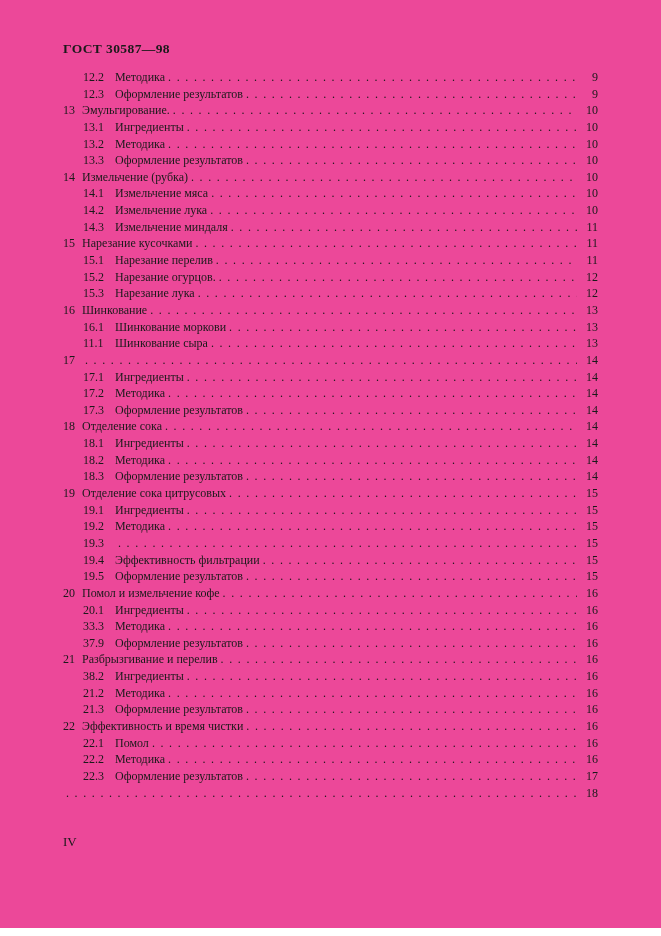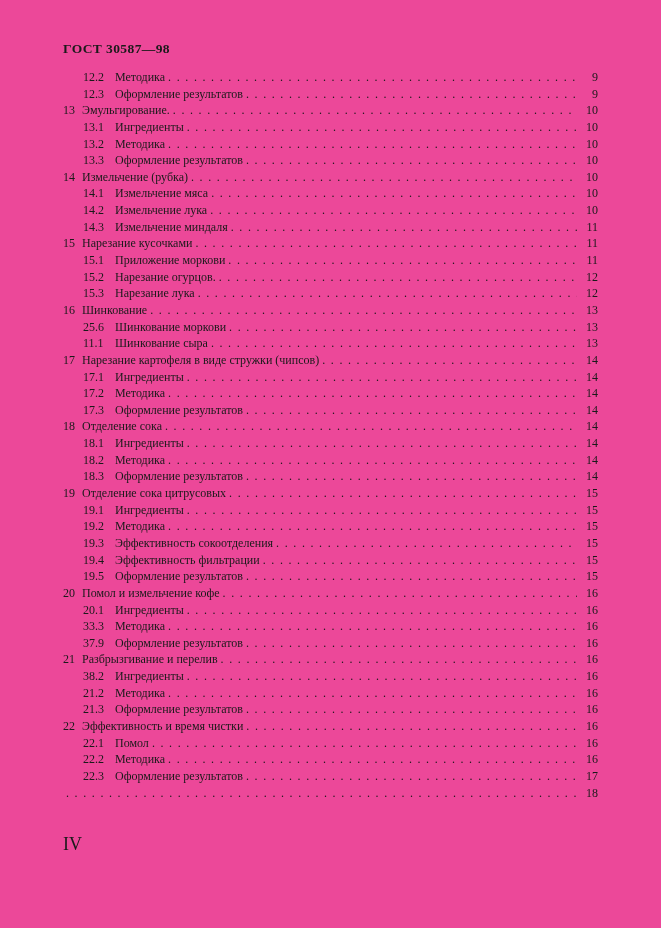--- a/index.html
+++ b/index.html
@@ -51,21 +51,21 @@
   }
   .pagenum {
     flex: none;
     min-width: 16px;
     text-align: right;
   }
   .doc-footer {
     position: absolute;
     left: 63px;
     top: 834px;
-    font-size: 18px;
+    font-size: 13px;
   }
 </style>
 </head>
 <body>
 
 <div class="sheet">
   <div class="doc-header">ГОСТ 30587—98</div>
 
   <div class="toc" id="toc-list">
   <div class="toc-row level-2">
@@ -140,21 +140,21 @@
 
   <div class="toc-row level-1">
     <span class="num">15</span>
     <span class="title">Нарезание кусочками</span>
     <span class="leader"></span>
     <span class="pagenum">11</span>
   </div>
 
   <div class="toc-row level-2">
     <span class="num">15.1</span>
-    <span class="title">Приложение моркови</span>
+    <span class="title">Нарезание перелив</span>
     <span class="leader"></span>
     <span class="pagenum">11</span>
   </div>
 
   <div class="toc-row level-2">
     <span class="num">15.2</span>
     <span class="title">Нарезание огурцов.</span>
     <span class="leader"></span>
     <span class="pagenum">12</span>
   </div>
@@ -167,36 +167,35 @@
   </div>
 
   <div class="toc-row level-1">
     <span class="num">16</span>
     <span class="title">Шинкование</span>
     <span class="leader"></span>
     <span class="pagenum">13</span>
   </div>
 
   <div class="toc-row level-2">
-    <span class="num">25.6</span>
+    <span class="num">16.1</span>
     <span class="title">Шинкование моркови</span>
     <span class="leader"></span>
     <span class="pagenum">13</span>
   </div>
 
   <div class="toc-row level-2">
     <span class="num">11.1</span>
     <span class="title">Шинкование сыра</span>
     <span class="leader"></span>
     <span class="pagenum">13</span>
   </div>
 
   <div class="toc-row level-1">
     <span class="num">17</span>
-    <span class="title">Нарезание картофеля в виде стружки (чипсов)</span>
     <span class="leader"></span>
     <span class="pagenum">14</span>
   </div>
 
   <div class="toc-row level-2">
     <span class="num">17.1</span>
     <span class="title">Ингредиенты</span>
     <span class="leader"></span>
     <span class="pagenum">14</span>
   </div>
@@ -259,21 +258,20 @@
 
   <div class="toc-row level-2">
     <span class="num">19.2</span>
     <span class="title">Методика</span>
     <span class="leader"></span>
     <span class="pagenum">15</span>
   </div>
 
   <div class="toc-row level-2">
     <span class="num">19.3</span>
-    <span class="title">Эффективность сокоотделения</span>
     <span class="leader"></span>
     <span class="pagenum">15</span>
   </div>
 
   <div class="toc-row level-2">
     <span class="num">19.4</span>
     <span class="title">Эффективность фильтрации</span>
     <span class="leader"></span>
     <span class="pagenum">15</span>
   </div>

